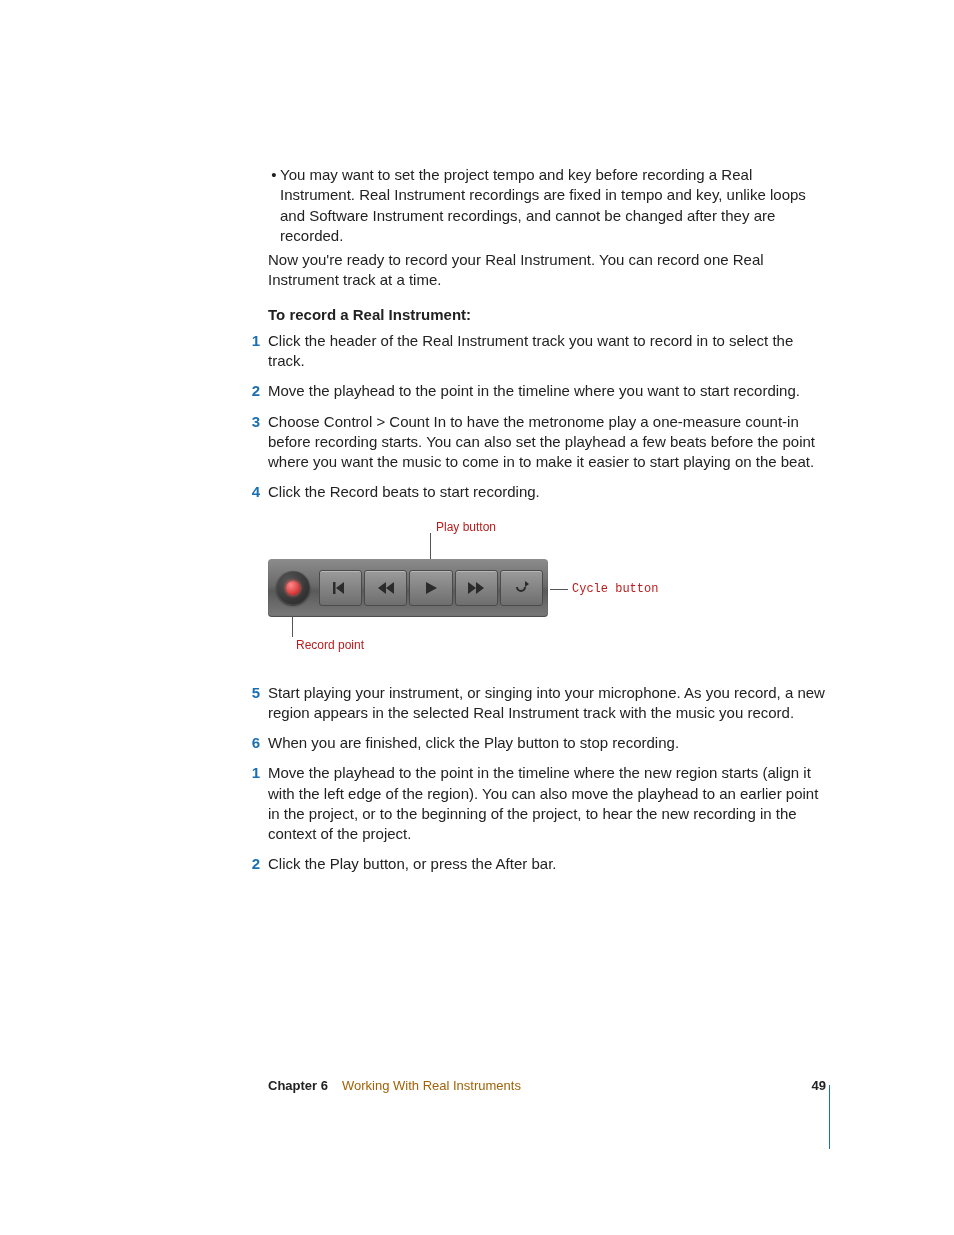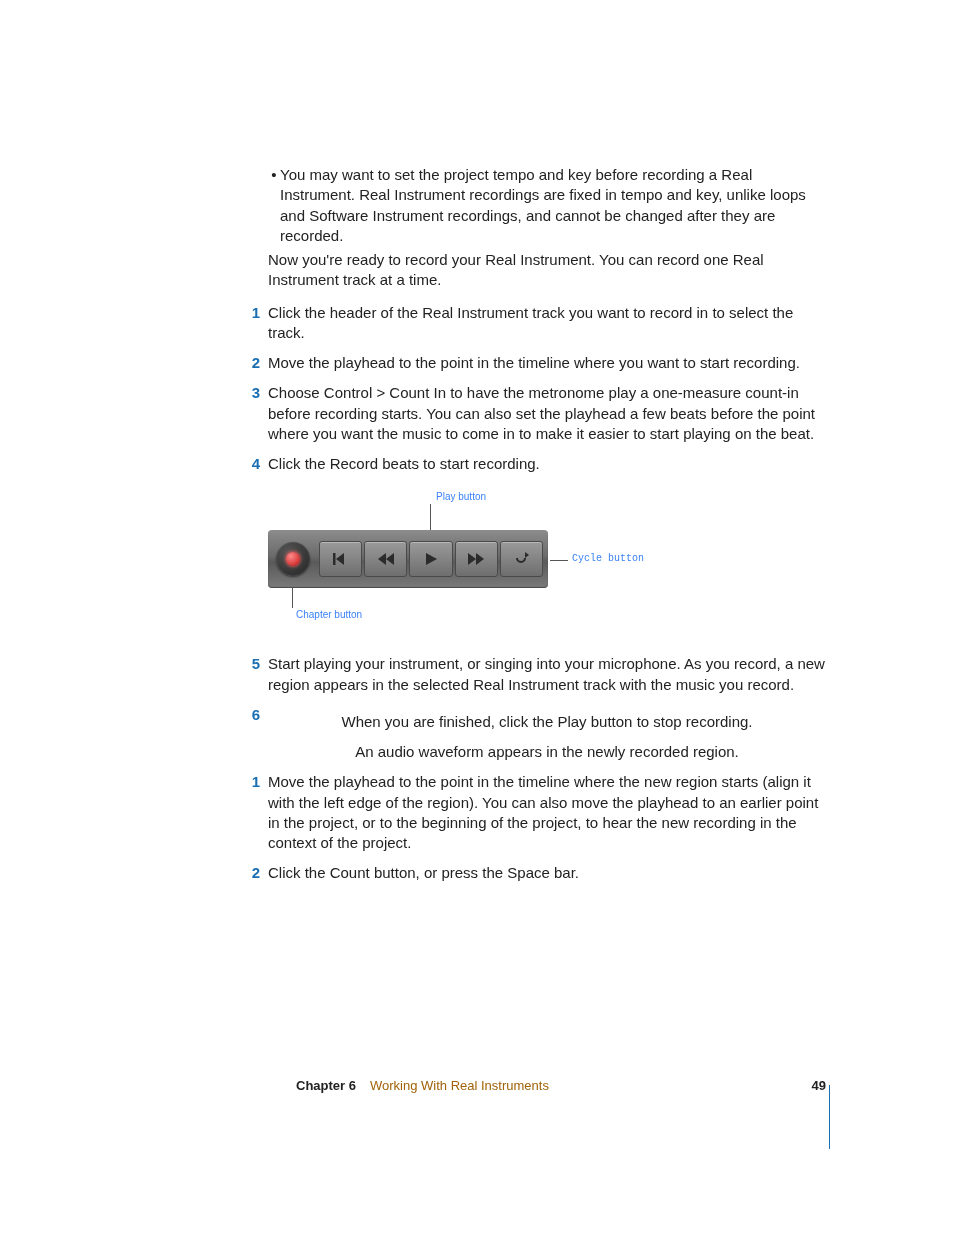--- a/index.html
+++ b/index.html
@@ -55,34 +55,34 @@
     flex: none;
     color: #1a6fb3;
     font-weight: 700;
     text-align: right;
     padding-right: 8px;
     margin-left: -26px;
   }
   ol.steps > li .step-body {
     flex: 1;
   }
-  .step-body p { margin: 7px 0 10px 0; text-align: center; }
+  .step-body p { margin: 0 0 10px 0; }
   .step-body p:last-child { margin-bottom: 0; }
 
   
   .figure {
     position: relative;
     width: 420px;
     margin: 16px 0 18px 0;
     height: 136px;
   }
   .callout {
     position: absolute;
-    font-size: 10px;
-    color: #3b82f6;
+    font-size: 12px;
+    color: #b91c1c;
   }
   .callout .line-v {
     position: absolute;
     width: 1px;
     background: #555;
   }
   .callout .line-h {
     position: absolute;
     height: 1px;
     background: #555;
@@ -129,21 +129,21 @@
   
   .footer {
     position: absolute;
     left: 268px;
     right: 128px;
     bottom: 140px;
     display: flex;
     align-items: center;
     font-size: 13px;
   }
-  .footer .chap { font-weight: 700; margin-left: 28px; }
+  .footer .chap { font-weight: 700; }
   .footer .title { color: #a16207; margin-left: 14px; }
   .footer .pagenum { margin-left: auto; font-weight: 700; }
   .rule {
     position: absolute;
     right: 124px;
     top: 1085px;
     bottom: 86px;
     width: 1px;
     background: #1a6fb3;
   }
@@ -153,20 +153,21 @@
 
 <div class="page">
 
   <div class="bullet-row">
     <span class="bullet">•</span>
     <div>You may want to set the project tempo and key before recording a Real Instrument. Real Instrument recordings are fixed in tempo and key, unlike loops and Software Instrument recordings, and cannot be changed after they are recorded.</div>
   </div>
 
   <p class="para">Now you're ready to record your Real Instrument. You can record one Real Instrument track at a time.</p>
 
+  <p class="bold">To record a Real Instrument:</p>
 
   <ol class="steps">
     <li>
         <span class="num">1</span>
         <div class="step-body"><span>Click the header of the Real Instrument track you want to record in to select the track.</span></div>
       </li>
     <li>
         <span class="num">2</span>
         <div class="step-body"><span>Move the playhead to the point in the timeline where you want to start recording.</span></div>
       </li>
@@ -185,21 +186,21 @@
               <span>Play button</span>
               <div class="line-v" style="left:-6px; top:14px; height:26px;"></div>
             </div>
 
             <div class="callout" style="left:304px; top:62px;font-family:Liberation Mono, monospace;">
               <span>Cycle button</span>
               <div class="line-h" style="left:-22px; top:8px; width:18px;"></div>
             </div>
 
             <div class="callout" style="left:28px; top:118px;">
-              <span>Chapter button</span>
+              <span>Record point</span>
               <div class="line-v" style="left:-4px; top:-20px; height:20px;"></div>
             </div>
 
             <div class="transport">
               <div class="record-btn">
                 <div class="record-dot"></div>
               </div>
               <div class="t-btn">
                 <svg viewBox="0 0 18 16">
                   <rect x="1" y="2" width="2.5" height="12"></rect>
@@ -234,34 +235,33 @@
         </div>
     </li>
     <li>
         <span class="num">5</span>
         <div class="step-body"><span>Start playing your instrument, or singing into your microphone. As you record, a new region appears in the selected Real Instrument track with the music you record.</span></div>
       </li>
     <li>
         <span class="num">6</span>
         <div class="step-body">
           <p>When you are finished, click the Play button to stop recording.</p>
-          <p>An audio waveform appears in the newly recorded region.</p>
         </div>
     </li>
   </ol>
 
 
   <ol class="steps">
     <li>
         <span class="num">1</span>
         <div class="step-body"><span>Move the playhead to the point in the timeline where the new region starts (align it with the left edge of the region). You can also move the playhead to an earlier point in the project, or to the beginning of the project, to hear the new recording in the context of the project.</span></div>
       </li>
     <li>
         <span class="num">2</span>
-        <div class="step-body"><span>Click the Count button, or press the Space bar.</span></div>
+        <div class="step-body"><span>Click the Play button, or press the After bar.</span></div>
       </li>
   </ol>
 
   <div class="footer">
     <span class="chap">Chapter 6</span>
     <span class="title">Working With Real Instruments</span>
     <span class="pagenum">49</span>
   </div>
   <div class="rule"></div>
 </div>

